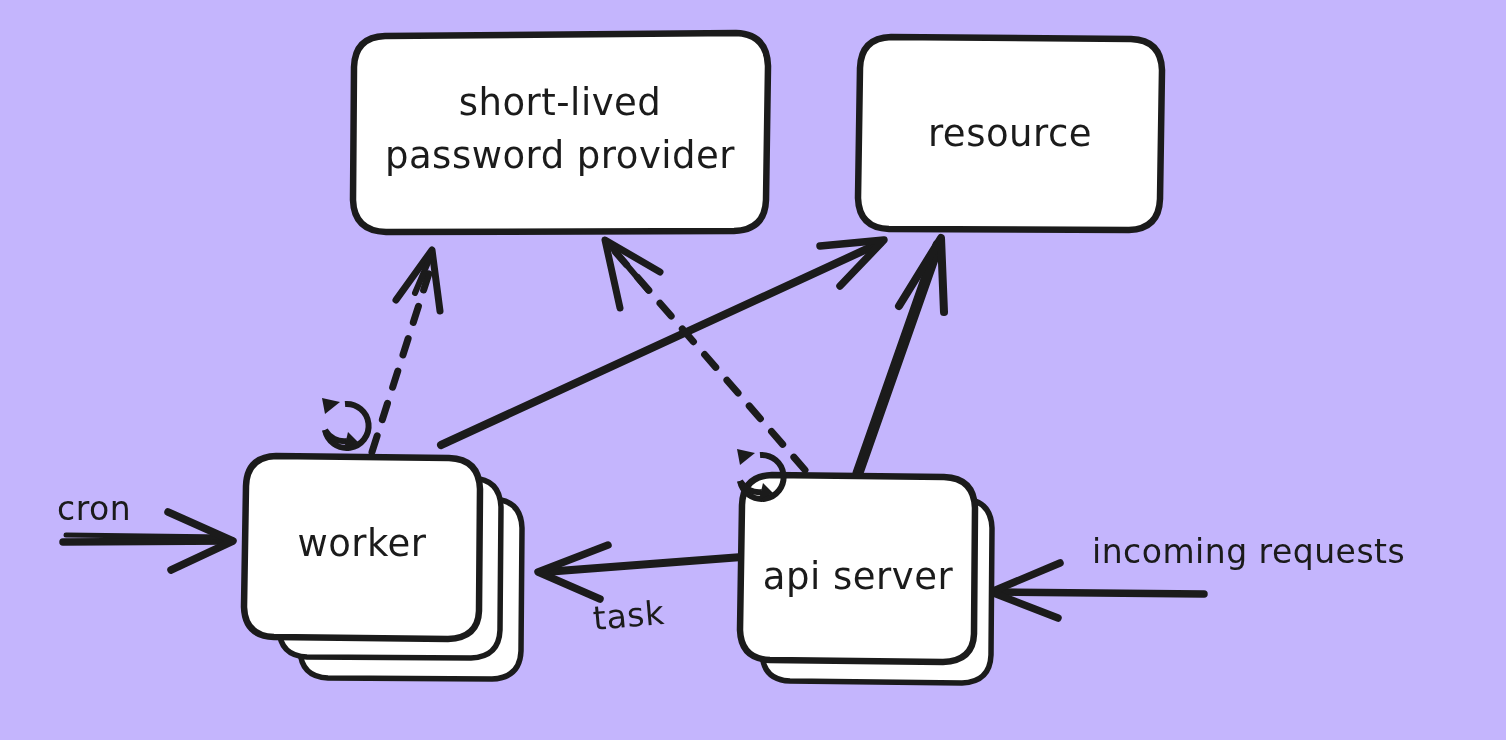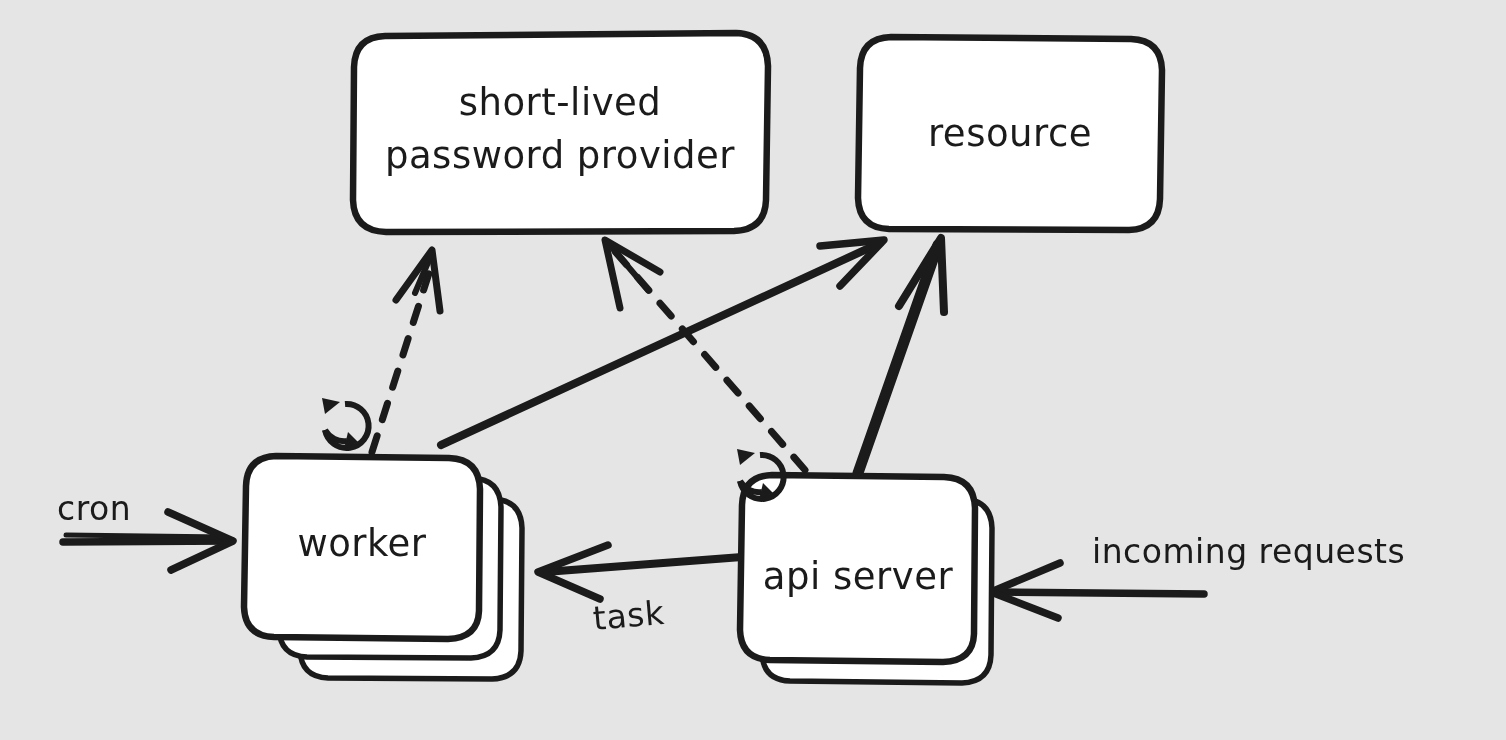--- a/index.html
+++ b/index.html
@@ -8,21 +8,21 @@
     padding: 0;
     background: #ffffff;
   }
   body {
     font-family: "DejaVu Sans", sans-serif;
   }
   #diagram-root {
     position: relative;
     width: 1506px;
     height: 740px;
-    background: #e5e5e5;
+    background: #c4b5fd;
     overflow: hidden;
   }
   svg#diagram-svg {
     display: block;
     width: 1506px;
     height: 740px;
   }
   .node-shape {
     fill: #ffffff;
     stroke: #1b1b1b;

